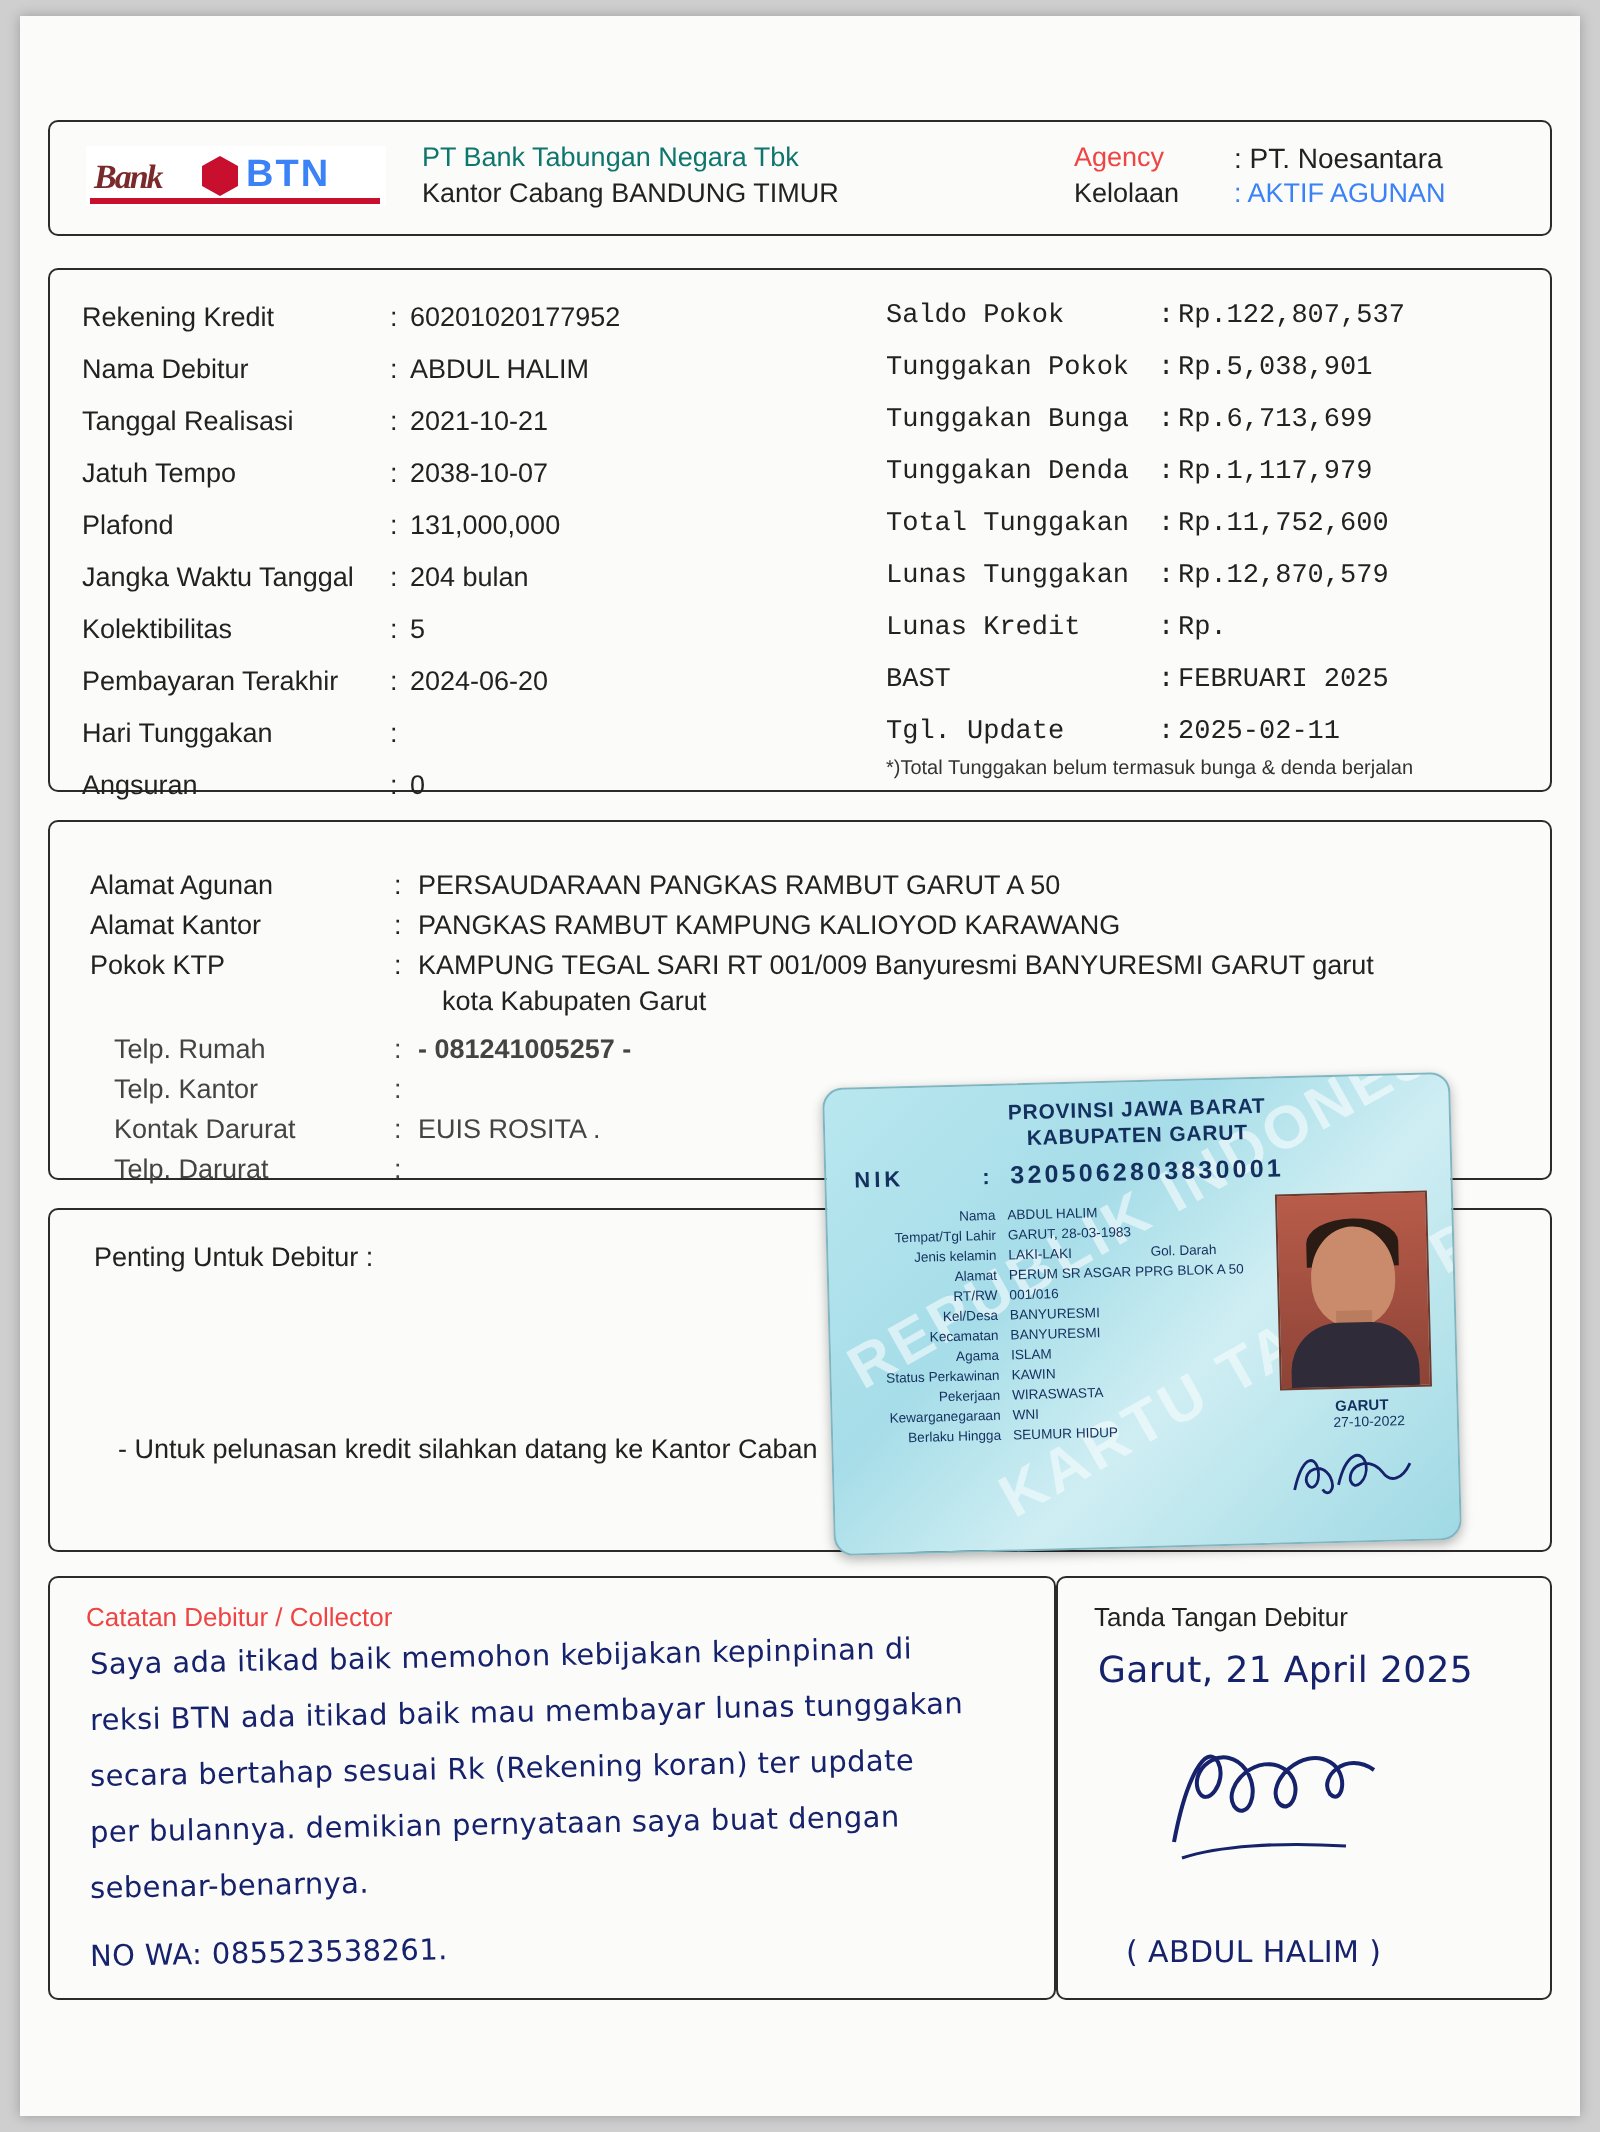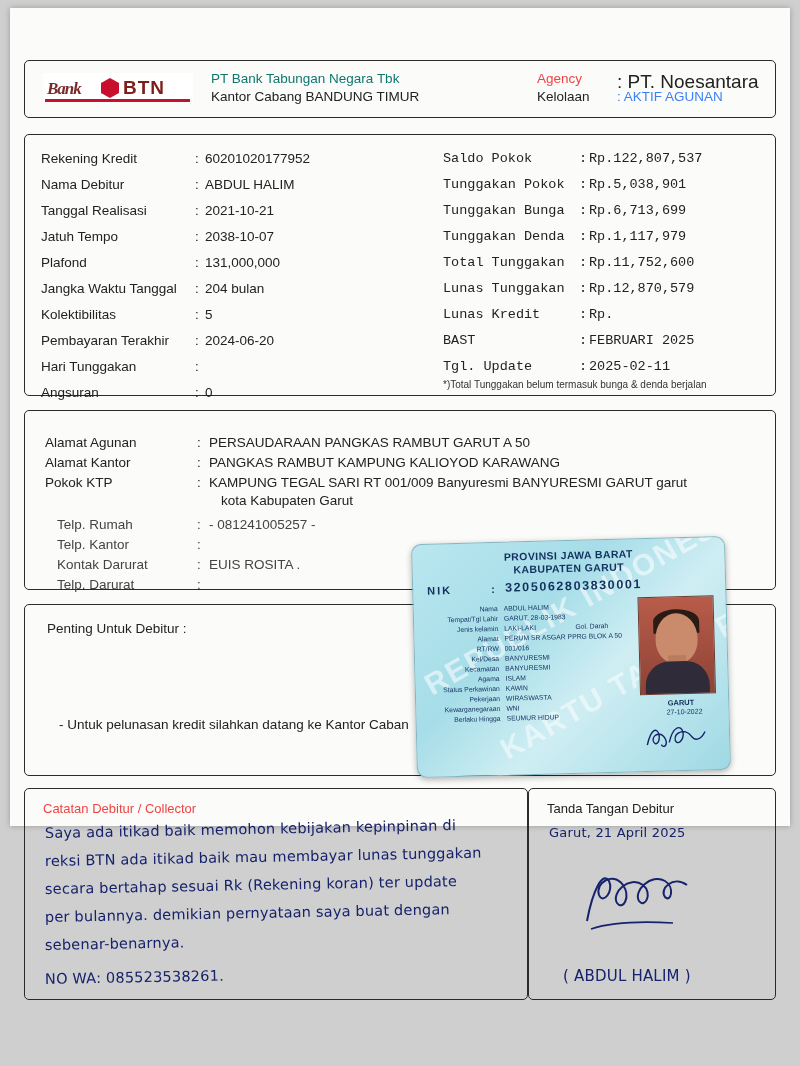--- a/index.html
+++ b/index.html
@@ -5,21 +5,21 @@
   html,body{margin:0;padding:0;}
   body{
     width:800px;height:1066px;
     background:#cfcfcf;
     font-family:"Liberation Sans", sans-serif;
     overflow:hidden;
   }
   .page{
     position:absolute;
     left:10px;top:8px;
-    width:780px;height:818px;
+    width:780px;height:1050px;
     background:#fbfbf9;
     box-shadow:0 0 6px rgba(0,0,0,.25);
   }
   .box{
     position:absolute;
     border:1px solid #2b2b2b;
     border-radius:5px;
     box-sizing:border-box;
     background:transparent;
   }
@@ -36,29 +36,29 @@
     letter-spacing:-1px;
   }
   .logo .hex{
     position:absolute;left:58px;top:5px;width:18px;height:20px;
     background:#c8102e;
     clip-path:polygon(50% 0,100% 25%,100% 75%,50% 100%,0 75%,0 25%);
   }
   .logo .btn{
     position:absolute;left:80px;top:4px;
     font-family:"Liberation Sans", sans-serif;
-    font-weight:bold;font-size:19px;color:#7f1d1d;letter-spacing:1px;
+    font-weight:bold;font-size:19px;color:#3b82f6;letter-spacing:1px;
   }
   .logo .bar{
     position:absolute;left:2px;top:26px;width:145px;height:3px;background:#c8102e;
   }
   .hdr .ln1{position:absolute;left:186px;top:10px;font-size:13.5px;color:#0f766e;}
   .hdr .ln2{position:absolute;left:186px;top:28px;font-size:13.5px;color:#222;}
   .hdr .ag-l{position:absolute;left:512px;top:10px;font-size:13.5px;color:#ef4444;}
-  .hdr .ag-v{position:absolute;left:592px;top:10px;font-size:19px;color:#222;}
+  .hdr .ag-v{position:absolute;left:592px;top:10px;font-size:14px;color:#222;}
   .hdr .ke-l{position:absolute;left:512px;top:28px;font-size:13.5px;color:#222;}
   .hdr .ke-v{position:absolute;left:592px;top:28px;font-size:13.5px;color:#3b82f6;}
 
   
   .data{left:14px;top:126px;width:752px;height:262px;}
   .lcol{position:absolute;left:16px;top:16px;width:350px;}
   .rcol{position:absolute;left:418px;top:16px;width:330px;font-family:Liberation Mono, monospace;}
   .row{position:relative;height:26px;font-size:13.5px;color:#222;}
   .row .k{position:absolute;left:0;top:0;}
   .row .c{position:absolute;left:154px;top:0;}
@@ -87,21 +87,21 @@
   .ttd{left:518px;top:780px;width:248px;height:212px;}
   .cat-title{position:absolute;left:18px;top:12px;font-size:13px;color:#ef4444;}
   .ttd-title{position:absolute;left:18px;top:12px;font-size:13px;color:#222;}
   .hand{
     font-family:"DejaVu Sans", sans-serif;
     color:#16226b;
     font-size:14.5px;
     letter-spacing:.2px;
   }
   .hline{position:absolute;left:20px;white-space:nowrap;transform:rotate(-1.1deg);transform-origin:left center;}
-  .ttd-date{position:absolute;left:20px;top:36px;font-size:13px;}
+  .ttd-date{position:absolute;left:20px;top:36px;font-size:18px;}
   .ttd-name{position:absolute;left:34px;top:178px;font-size:15px;}
   .sig{
     position:absolute;left:40px;top:62px;width:150px;height:90px;
   }
   .sig svg{width:100%;height:100%;}
 
   
   .ktp{
     position:absolute;left:404px;top:532px;width:312px;height:232px;
     background:linear-gradient(135deg,#b9e7ef 0%,#a6dde8 35%,#cfeef3 60%,#9fd9e4 100%);
@@ -299,21 +299,21 @@
       <span class="k">Pokok KTP</span>
         <span class="c">:</span>
         <span class="v">KAMPUNG TEGAL SARI RT 001/009 Banyuresmi BANYURESMI GARUT garut</span>
     </div>
     <div class="arow" style="left:20px;top:82px;">
       <span class="v" style="left:176px;">kota Kabupaten Garut</span>
     </div>
     <div class="arow sub" style="left:32px;top:106px;">
       <span class="k">Telp. Rumah</span>
         <span class="c" style="left:140px;">:</span>
-        <span class="v" style="left:152px;">- 081241005257 -</span>
+        <span class="v" style="left:152px;font-weight:bold;">- 081241005257 -</span>
     </div>
     <div class="arow sub" style="left:32px;top:126px;">
       <span class="k">Telp. Kantor</span>
         <span class="c" style="left:140px;">:</span>
         <span class="v" style="left:152px;"></span>
     </div>
     <div class="arow sub" style="left:32px;top:146px;">
       <span class="k">Kontak Darurat</span>
         <span class="c" style="left:140px;">:</span>
         <span class="v" style="left:152px;">EUIS ROSITA .</span>

